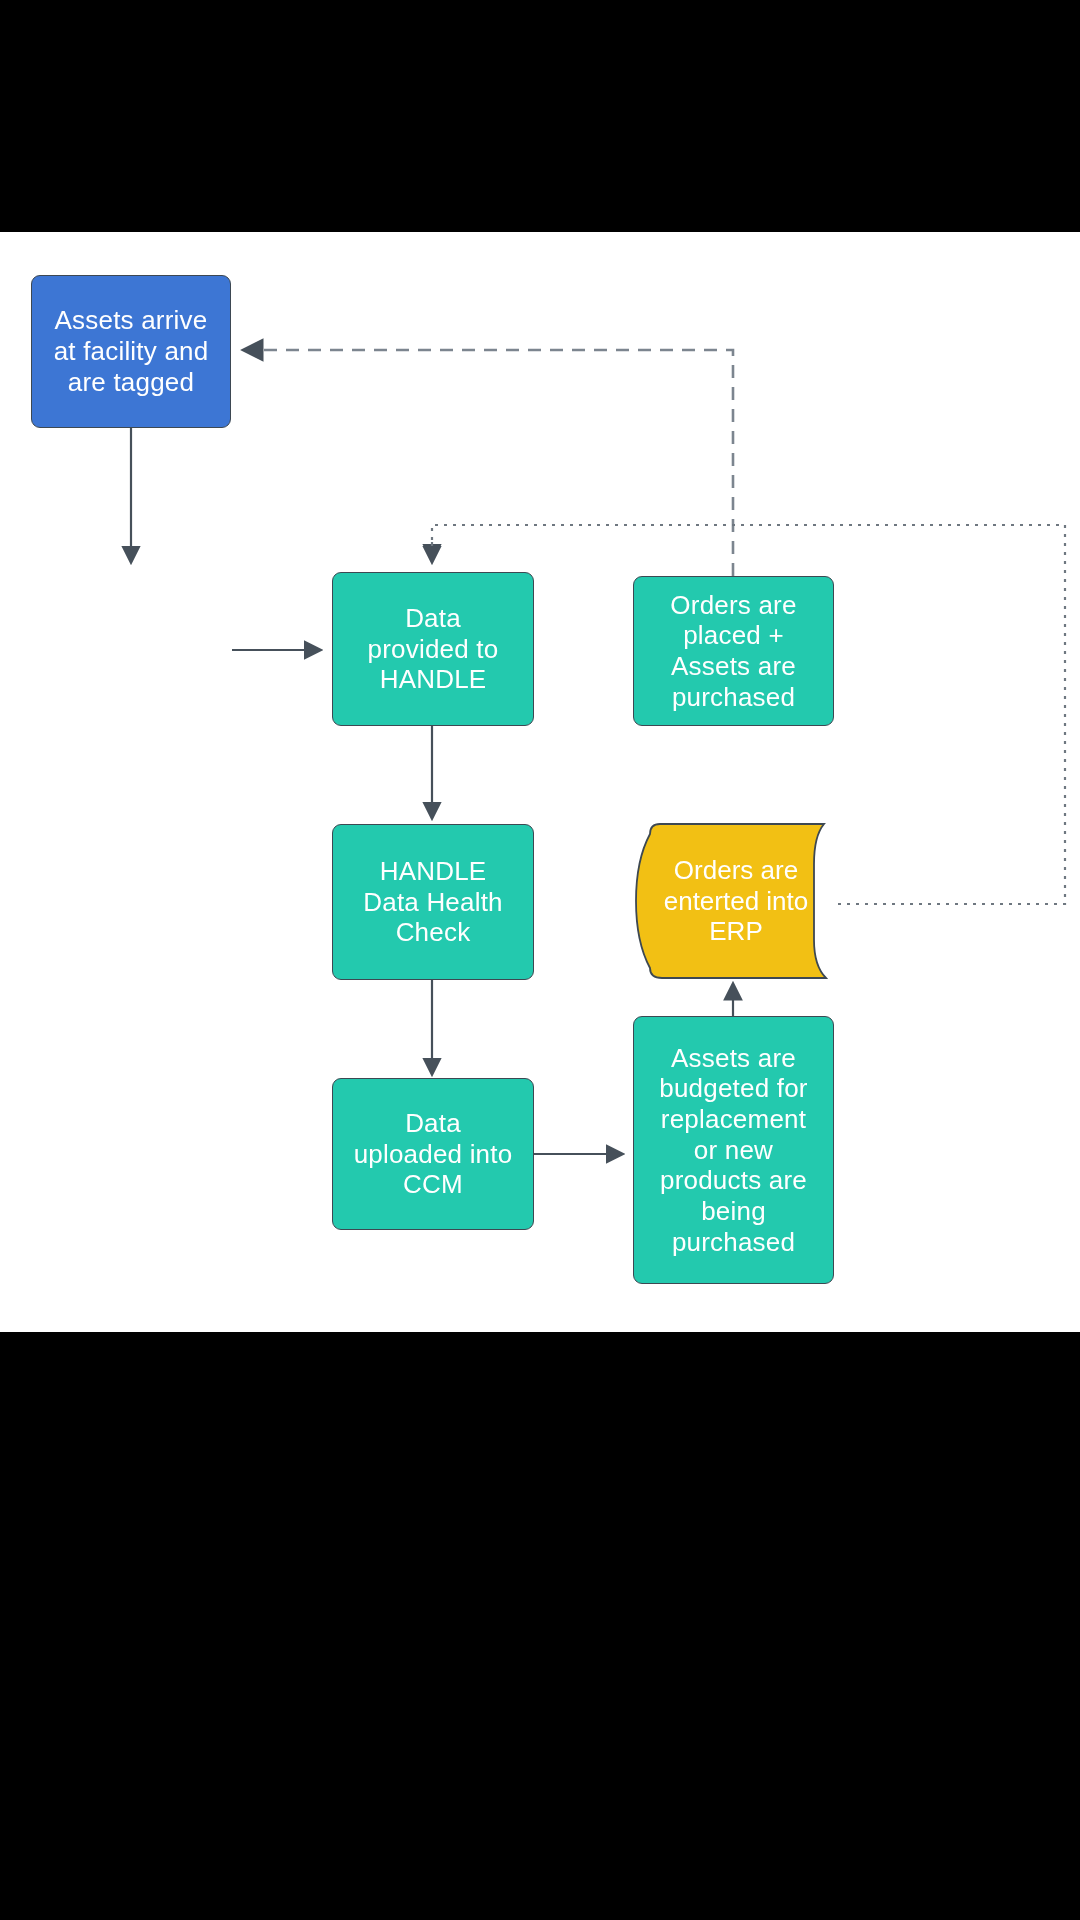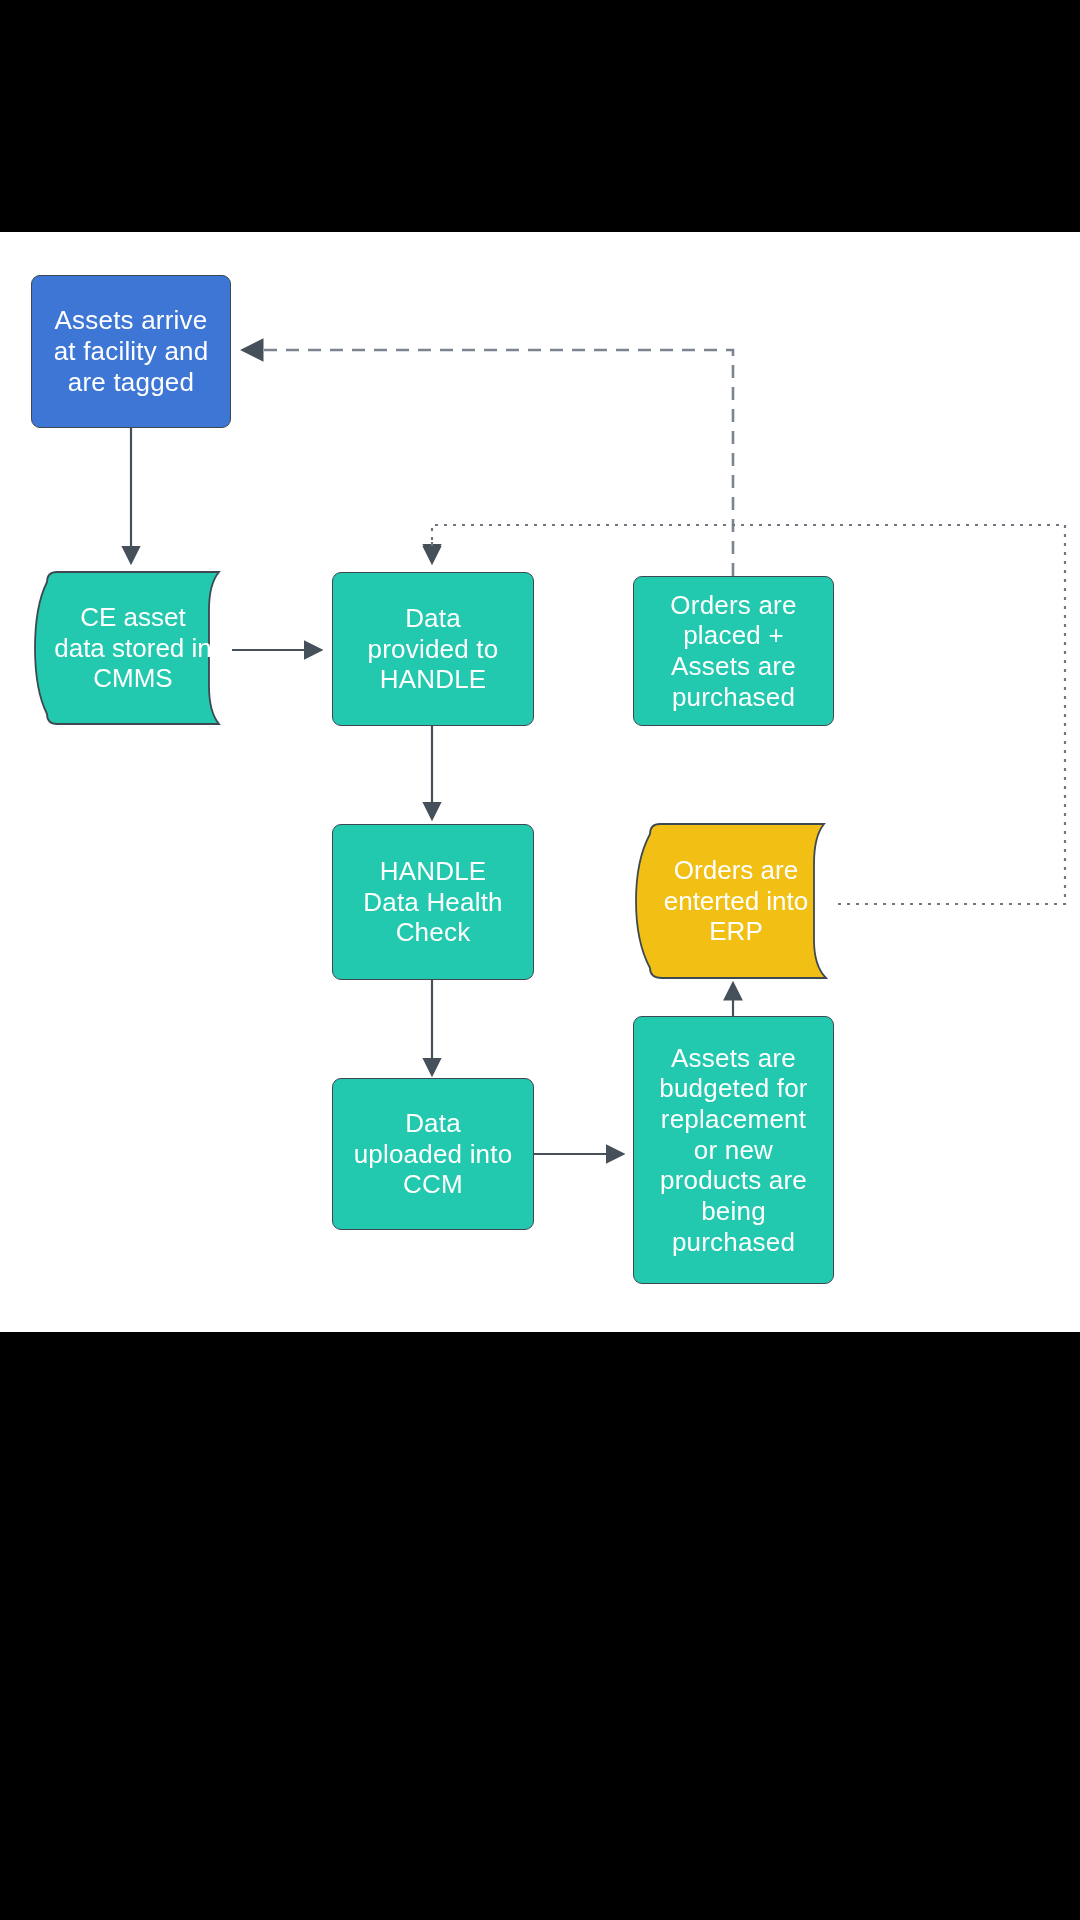--- a/index.html
+++ b/index.html
@@ -58,30 +58,20 @@
       <path d="M838,672 L1065,672 L1065,293 L432,293 L432,328" stroke="#6e7780" stroke-width="2.2" fill="none" stroke-dasharray="3,6" marker-end="url(#ah)"></path>
       <path d="M432,310 L432,330" stroke="#6e7780" stroke-width="2.2" fill="none" marker-end="url(#ah)"></path>
     </svg>
 
     <div class="node rect" style="left:31px;top:43px;width:200px;height:153px;background:#3d76d4;font-size:26px;">
       <span class="lbl" style="white-space:pre-line;">Assets arrive
 at facility and
 are tagged</span>
     </div>
 
-    <div class="docwrap" style="left:33px;top:338px;width:200px;height:156px;">
-      <svg width="200" height="156" viewBox="0 0 200 156" style="position:absolute;left:0;top:0;overflow:visible;">
-        <path d="M14,12 Q14,2 24,2 L186,2 Q176,14 176,40 L176,116 Q176,142 186,154 L24,154 Q14,154 14,144 Q2,120 2,78 Q2,36 14,12 Z" fill="#23c9ae" stroke="#3d4852" stroke-width="1.8"></path>
-      </svg>
-      <div class="doc-label" style="font-size:26px;">
-        <span style="white-space:pre-line;">CE asset
-data stored in
-CMMS</span>
-      </div>
-    </div>
 
     <div class="node rect" style="left:332px;top:340px;width:202px;height:154px;background:#23c9ae;font-size:26px;">
       <span class="lbl" style="white-space:pre-line;">Data
 provided to
 HANDLE</span>
     </div>
 
     <div class="node rect" style="left:633px;top:344px;width:201px;height:150px;background:#23c9ae;font-size:26px;">
       <span class="lbl" style="white-space:pre-line;">Orders are
 placed +

